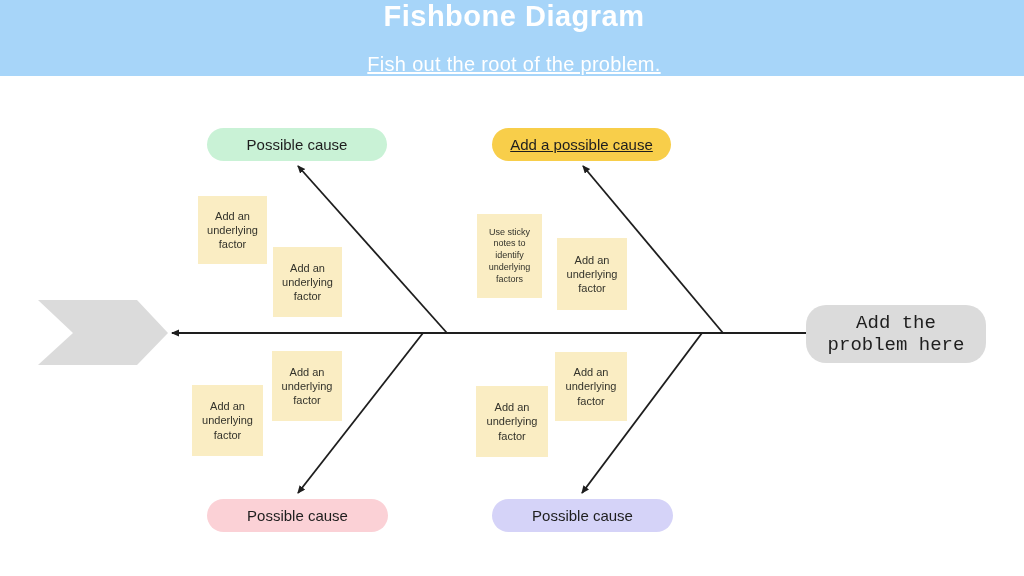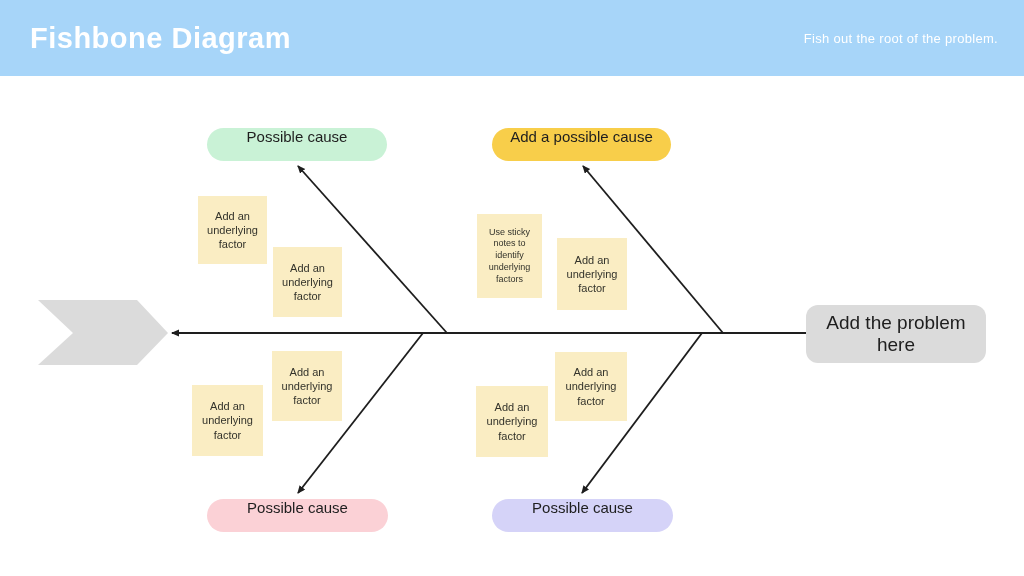--- a/index.html
+++ b/index.html
@@ -9,58 +9,58 @@
   }
   .header{
     position:absolute;left:0;top:0;width:1024px;height:76px;
     display:flex;align-items:center;justify-content:space-between;
     box-sizing:border-box;padding:0 26px 0 30px;
   }
   .header-title{
     font-size:29px;font-weight:bold;color:#ffffff;letter-spacing:0.5px;margin:0;
   }
   .header-tagline{
-    font-size:13px;color:#ffffff;letter-spacing:0.3px;
+    font-size:20px;color:#ffffff;letter-spacing:0.3px;text-decoration:underline;
   }
   .skeleton{position:absolute;left:0;top:0;}
   .pill{
     position:absolute;height:33px;border-radius:17px;
-    display:flex;align-items:flex-start;justify-content:center;
+    display:flex;align-items:center;justify-content:center;
     font-size:15px;color:#1E1E1E;
   }
   .pill-green{left:207px;top:128px;width:180px;}
   .pill-yellow{left:492px;top:128px;width:179px;}
   .pill-pink{left:207px;top:499px;width:181px;}
   .pill-purple{left:492px;top:499px;width:181px;}
   .problem-box{
     position:absolute;left:806px;top:305px;width:180px;height:58px;
-    border-radius:12px;display:flex;align-items:center;justify-content:center;
+    border-radius:20px;display:flex;align-items:center;justify-content:center;
     text-align:center;font-size:19px;line-height:1.18;color:#1E1E1E;
-    box-sizing:border-box;padding:0 18px;
+    box-sizing:border-box;padding:0 18px;font-family:Liberation Mono, monospace;
   }
   .note{
     position:absolute;display:flex;align-items:center;justify-content:center;
     text-align:center;font-size:11px;line-height:1.3;color:#33332B;
     box-sizing:border-box;padding:4px;
   }
   .note-1{left:198px;top:196px;width:69px;height:68px;}
   .note-2{left:273px;top:247px;width:69px;height:70px;}
   .note-3{left:477px;top:214px;width:65px;height:84px;font-size:9px;}
   .note-4{left:557px;top:238px;width:70px;height:72px;}
   .note-5{left:272px;top:351px;width:70px;height:70px;}
   .note-6{left:192px;top:385px;width:71px;height:71px;}
   .note-7{left:555px;top:352px;width:72px;height:69px;}
   .note-8{left:476px;top:386px;width:72px;height:71px;}
 </style>
 </head>
 <body>
 
 <div class="stage">
 
-  <div class="header" style="background: rgb(167, 213, 249);">
+  <div class="header" style="background: rgb(167, 213, 249); flex-direction: column;">
     <h1 class="header-title">Fishbone Diagram</h1>
     <span class="header-tagline">Fish out the root of the problem.</span>
   </div>
 
   <svg class="skeleton" width="1024" height="576" viewBox="0 0 1024 576">
     <defs>
       <marker id="arrow" markerWidth="9" markerHeight="8" refX="7" refY="3.5" orient="auto" markerUnits="userSpaceOnUse">
         <path d="M0,0 L8,3.5 L0,7 Z" fill="#1E1E1E"></path>
       </marker>
     </defs>
@@ -68,21 +68,21 @@
     <line x1="806" y1="333" x2="172" y2="333" stroke-width="2.2" marker-end="url(#arrow)" stroke="#1E1E1E"></line>
     <line x1="447" y1="333" x2="298" y2="166" stroke-width="1.8" marker-end="url(#arrow)" stroke="#1E1E1E"></line>
     <line x1="723" y1="333" x2="583" y2="166" stroke-width="1.8" marker-end="url(#arrow)" stroke="#1E1E1E"></line>
     <line x1="423" y1="333" x2="298" y2="493" stroke-width="1.8" marker-end="url(#arrow)" stroke="#1E1E1E"></line>
     <line x1="702" y1="333" x2="582" y2="493" stroke-width="1.8" marker-end="url(#arrow)" stroke="#1E1E1E"></line>
   </svg>
 
   <div class="pill pill-green" style="background: rgb(201, 242, 214);">
     <span>Possible cause</span>
   </div>
-  <div class="pill pill-yellow" style="background: rgb(248, 206, 74);">
+  <div class="pill pill-yellow" style="background: rgb(248, 206, 74); text-decoration: underline;">
     <span>Add a possible cause</span>
   </div>
   <div class="pill pill-pink" style="background: rgb(251, 209, 214);">
     <span>Possible cause</span>
   </div>
   <div class="pill pill-purple" style="background: rgb(213, 211, 248);">
     <span>Possible cause</span>
   </div>
 
   <div class="problem-box" style="background: rgb(219, 219, 219);">

